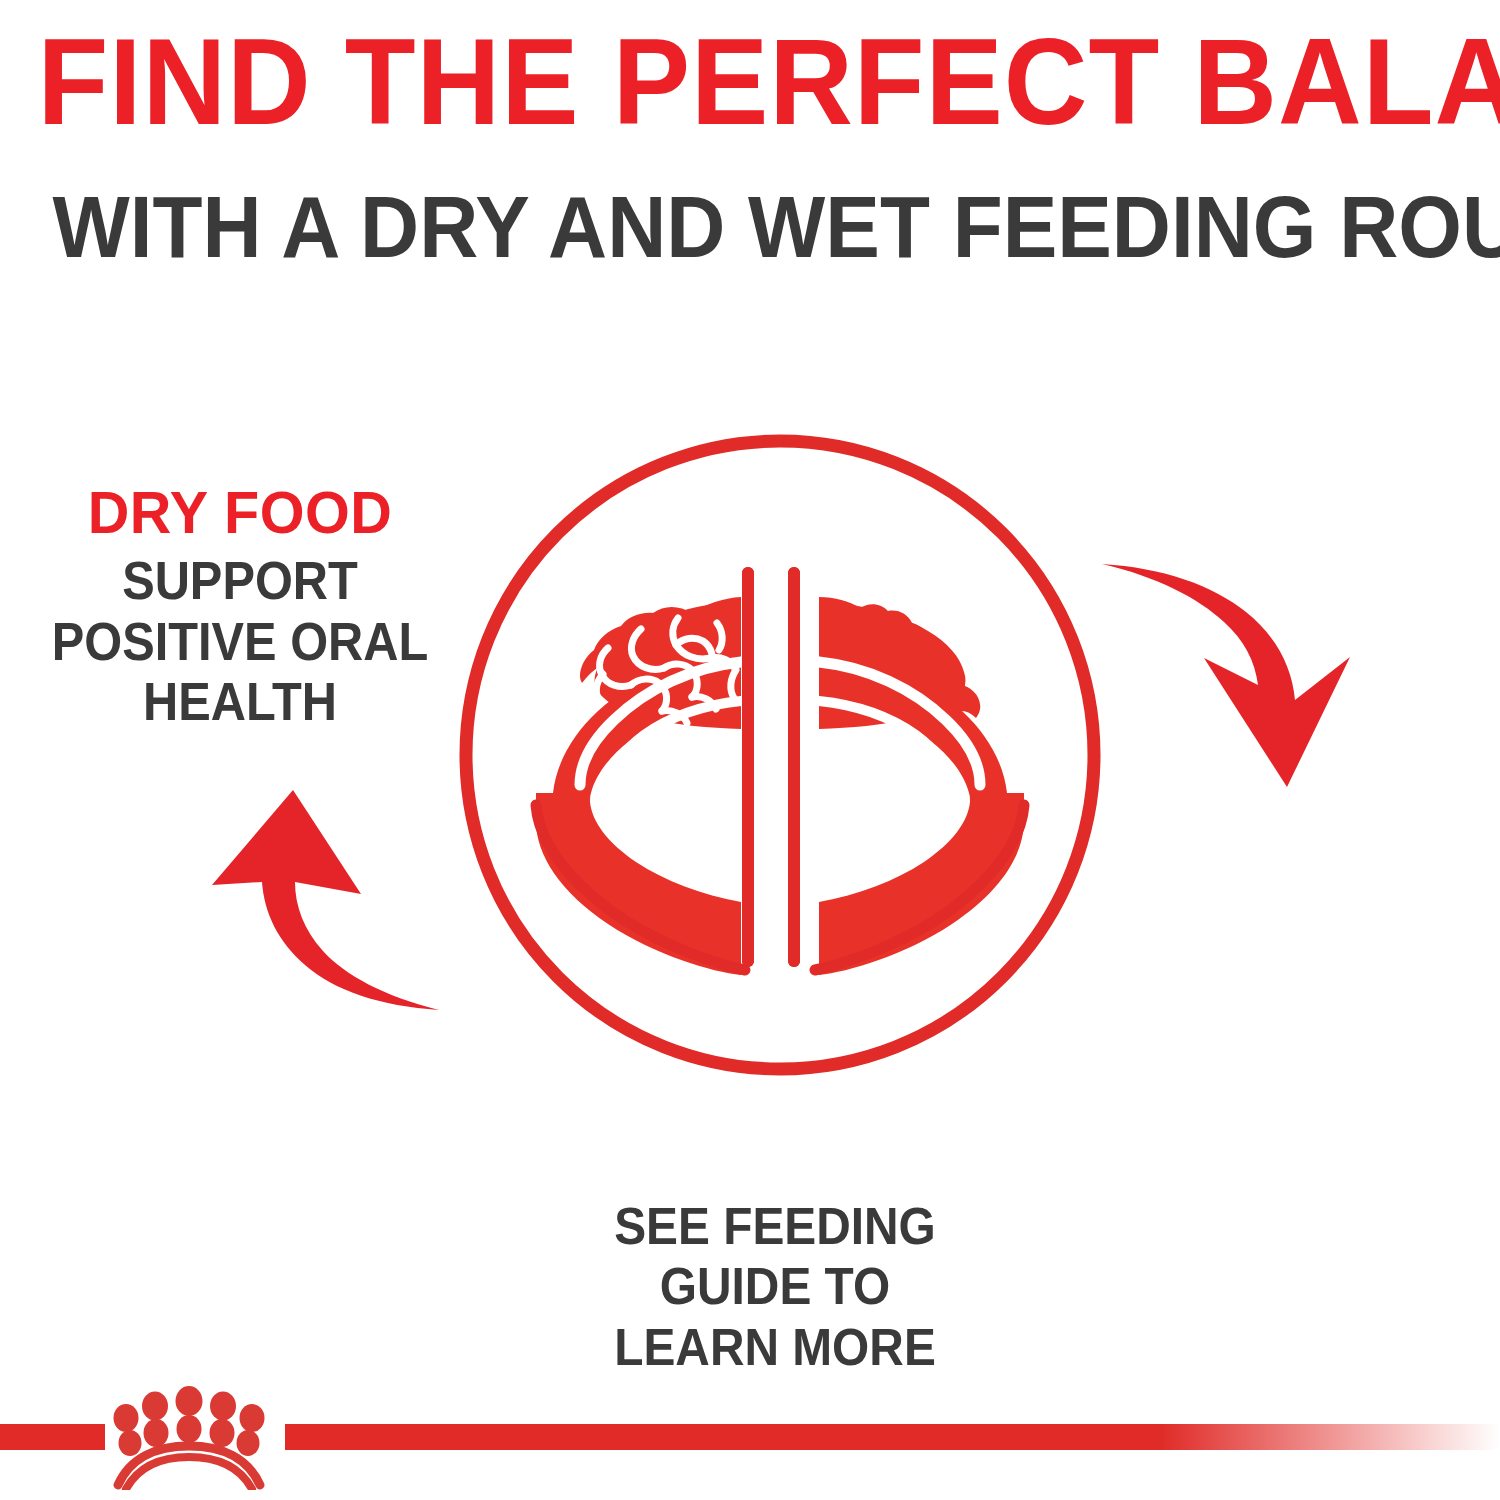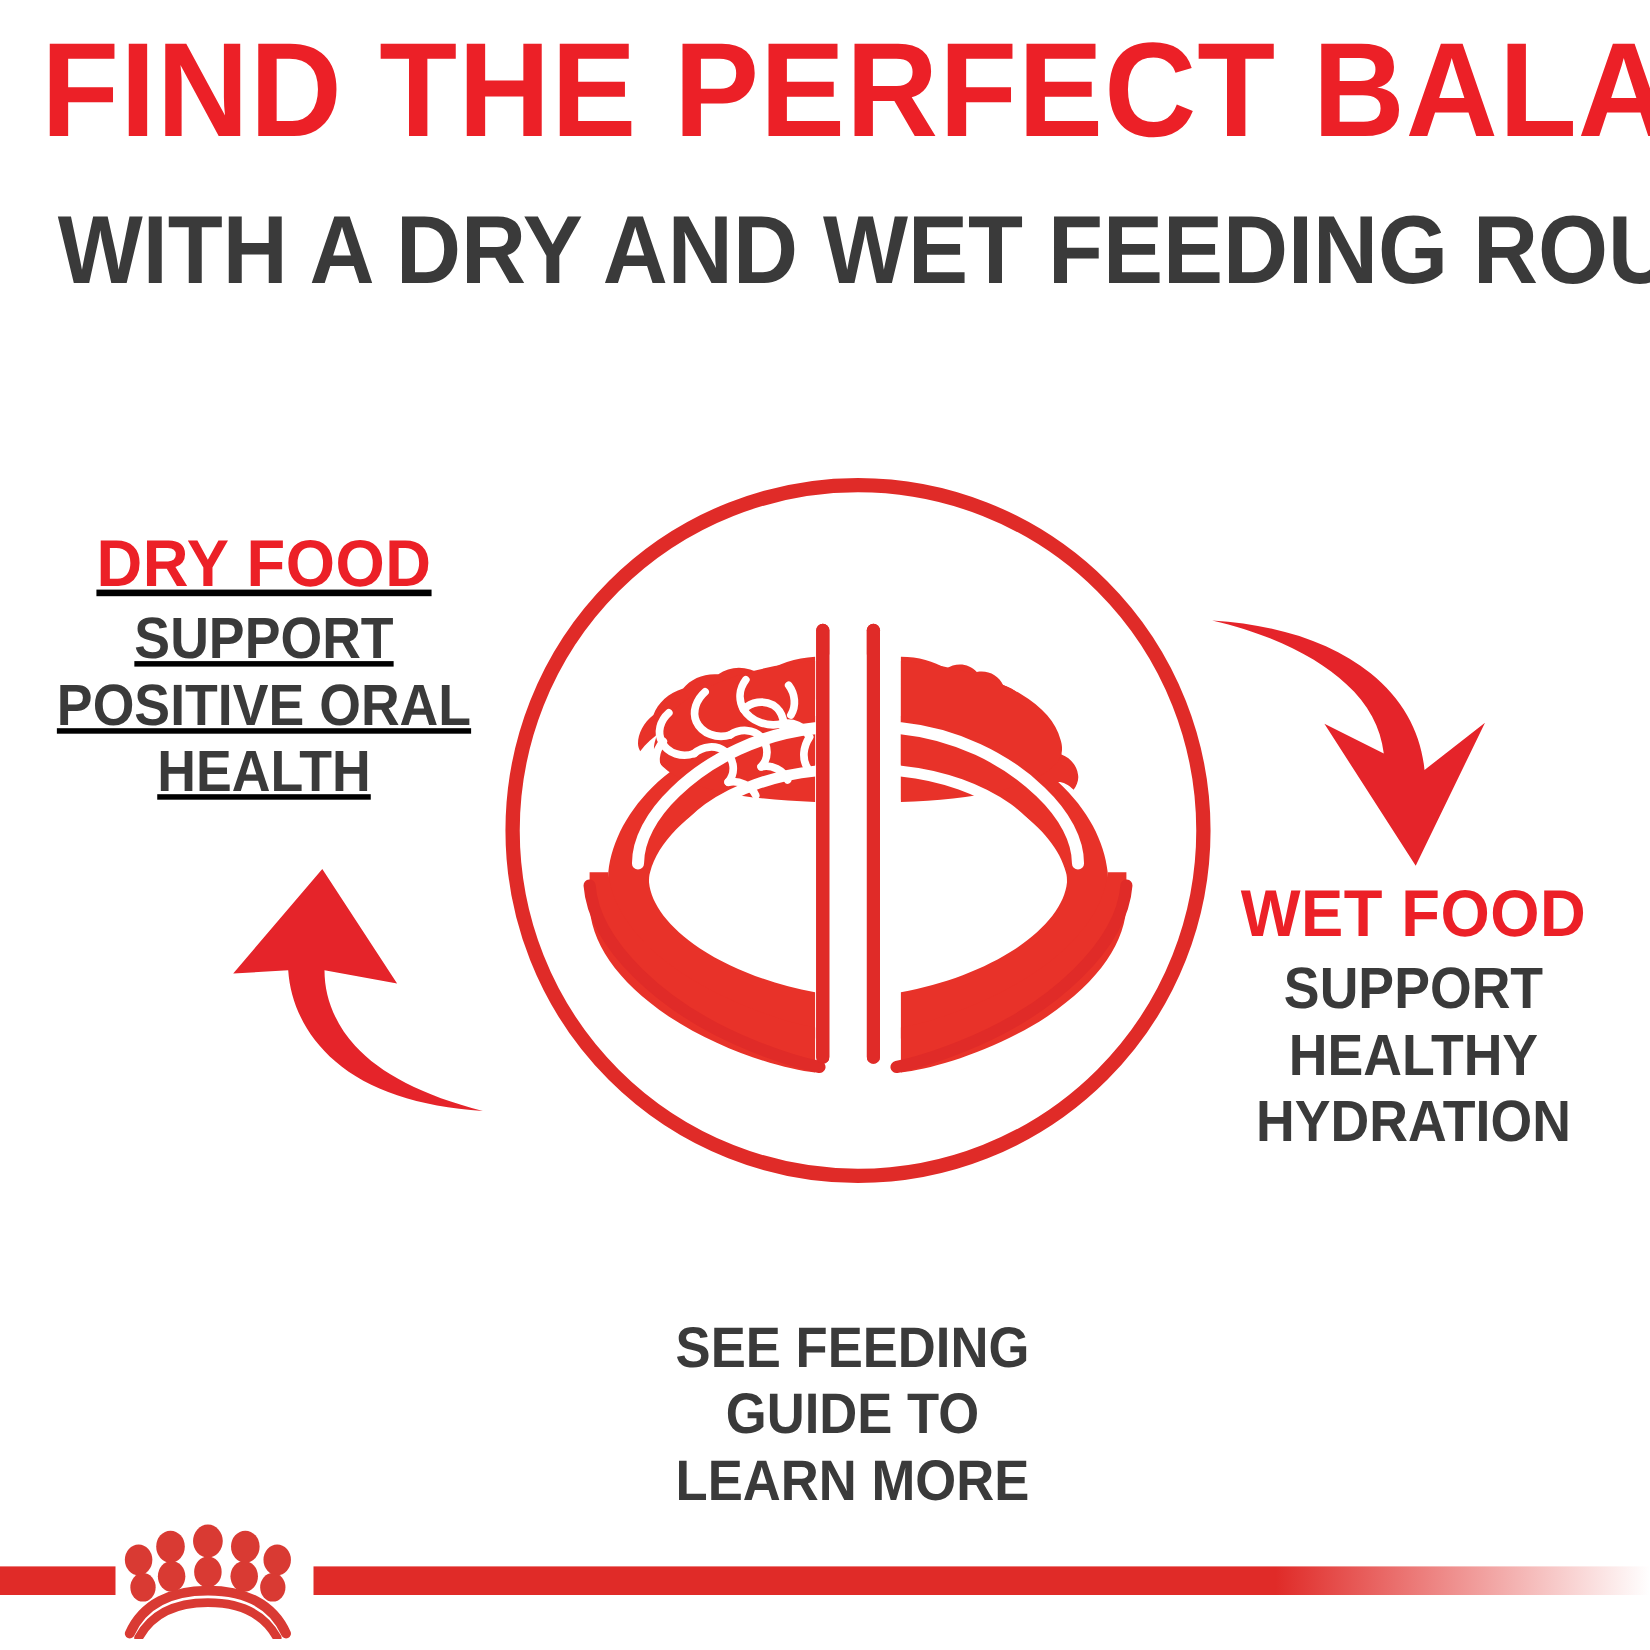--- a/index.html
+++ b/index.html
@@ -70,21 +70,21 @@
     color: #3A3A3A;
     font-family: "Liberation Sans", sans-serif;
     font-weight: bold;
     font-size: 53px;
     line-height: 1.14;
     transform: scaleX(0.92);
     transform-origin: 50% 50%;
     margin-top: 8px;
   }
 
-  #dry-block { left: 30px; top: 482px; width: 420px; text-decoration: underline; }
+  #dry-block { left: 30px; top: 482px; width: 420px; }
   #wet-block { left: 1070px; top: 800px; width: 430px; }
 
   
   #bottom-caption {
     position: absolute;
     left: 515px;
     top: 1196px;
     width: 520px;
     text-align: center;
     color: #3A3A3A;
@@ -156,27 +156,20 @@
 
   <div class="side-block" id="dry-block">
     <div class="kicker">DRY FOOD</div>
     <div class="body">
       <div>SUPPORT</div>
       <div>POSITIVE ORAL</div>
       <div>HEALTH</div>
     </div>
   </div>
 
-  <div class="side-block" id="wet-block">
-    <div class="kicker">WET FOOD</div>
-    <div class="body">
-      <div>SUPPORT HEALTHY</div>
-      <div>HYDRATION</div>
-    </div>
-  </div>
 
   <div id="bottom-caption">
     <div>SEE FEEDING</div>
     <div>GUIDE TO</div>
     <div>LEARN MORE</div>
   </div>
 
   <svg id="bowl-illustration" viewBox="0 0 680 690">
 
     <circle cx="340" cy="340" r="314" fill="none" stroke="#E02B28" stroke-width="13"></circle>

